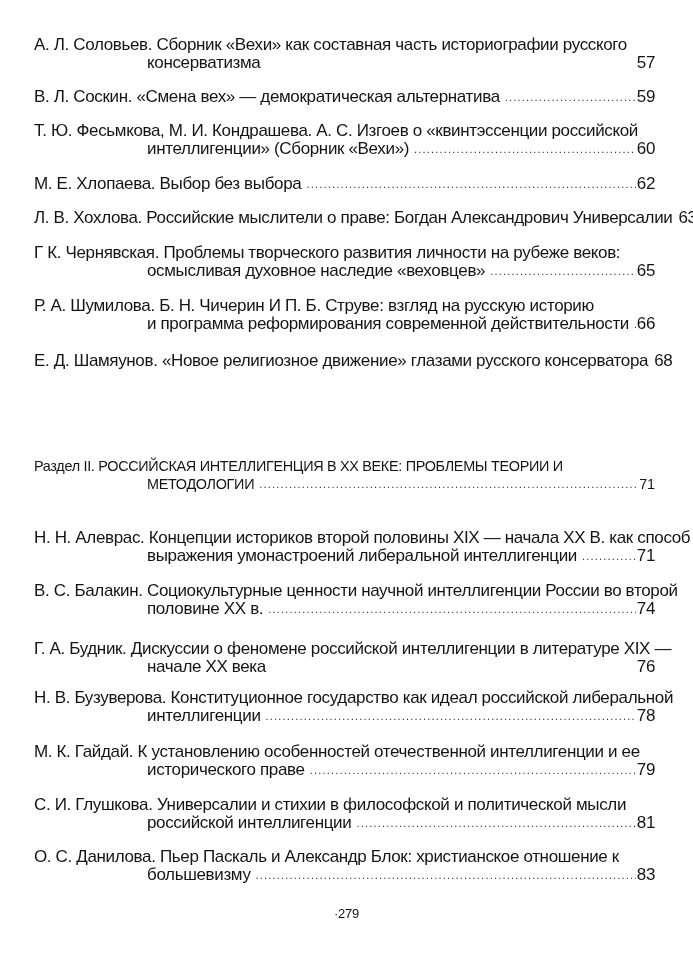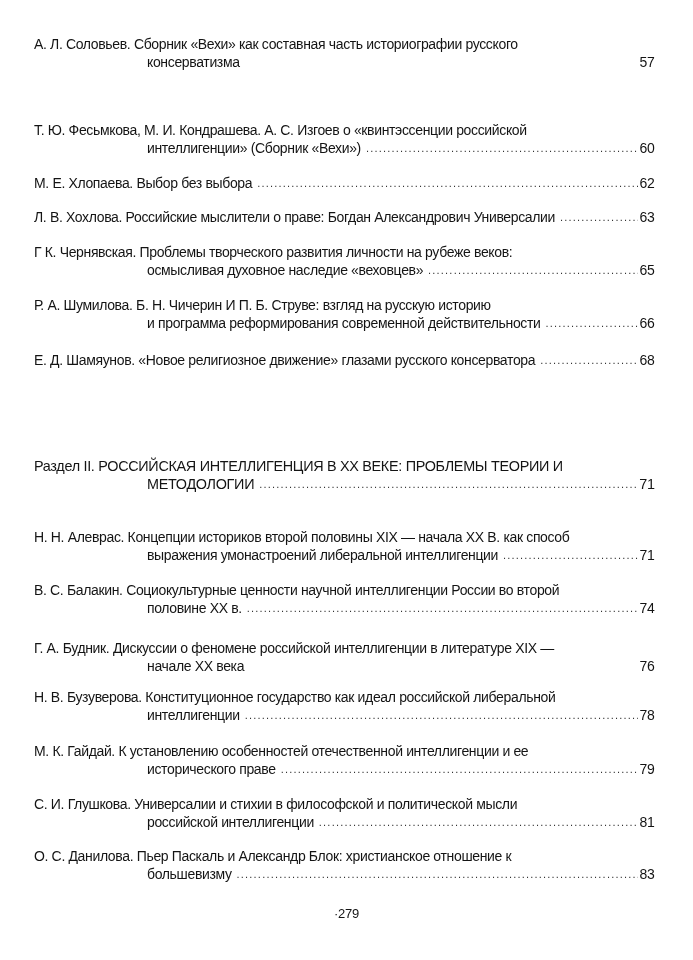--- a/index.html
+++ b/index.html
@@ -18,21 +18,21 @@
   .page {
     position: absolute;
     left: 0; top: 0;
     width: 693px;
     height: 960px;
   }
   .entry {
     position: absolute;
     left: 34px;
     width: 621px;
-    font-size: 14px;
+    font-size: 17px;
     line-height: 17.5px;
     letter-spacing: -0.35px;
   }
   .entry .line {
     display: block;
     white-space: nowrap;
     position: relative;
     height: 17.5px;
   }
   .entry .line.cont {
@@ -94,20 +94,27 @@
 
   <div class="entry" style="top:36px">
     <span class="line"><span class="text">А. Л. Соловьев. Сборник «Вехи» как составная часть историографии русского</span></span>
     <span class="line cont leader">
         <span class="text">консерватизма</span>
         <span class="dots none"></span>
         <span class="pg">57</span>
       </span>
   </div>
 
+  <div class="entry" style="top:88px">
+    <span class="line leader">
+        <span class="text">В. Л. Соскин. «Смена вех» — демократическая альтернатива</span>
+        <span class="dots"></span>
+        <span class="pg">59</span>
+      </span>
+  </div>
 
   <div class="entry" style="top:122px">
     <span class="line"><span class="text">Т. Ю. Фесьмкова, М. И. Кондрашева. А. С. Изгоев о «квинтэссенции российской</span></span>
     <span class="line cont leader">
         <span class="text">интеллигенции» (Сборник «Вехи»)</span>
         <span class="dots"></span>
         <span class="pg">60</span>
       </span>
   </div>
 

